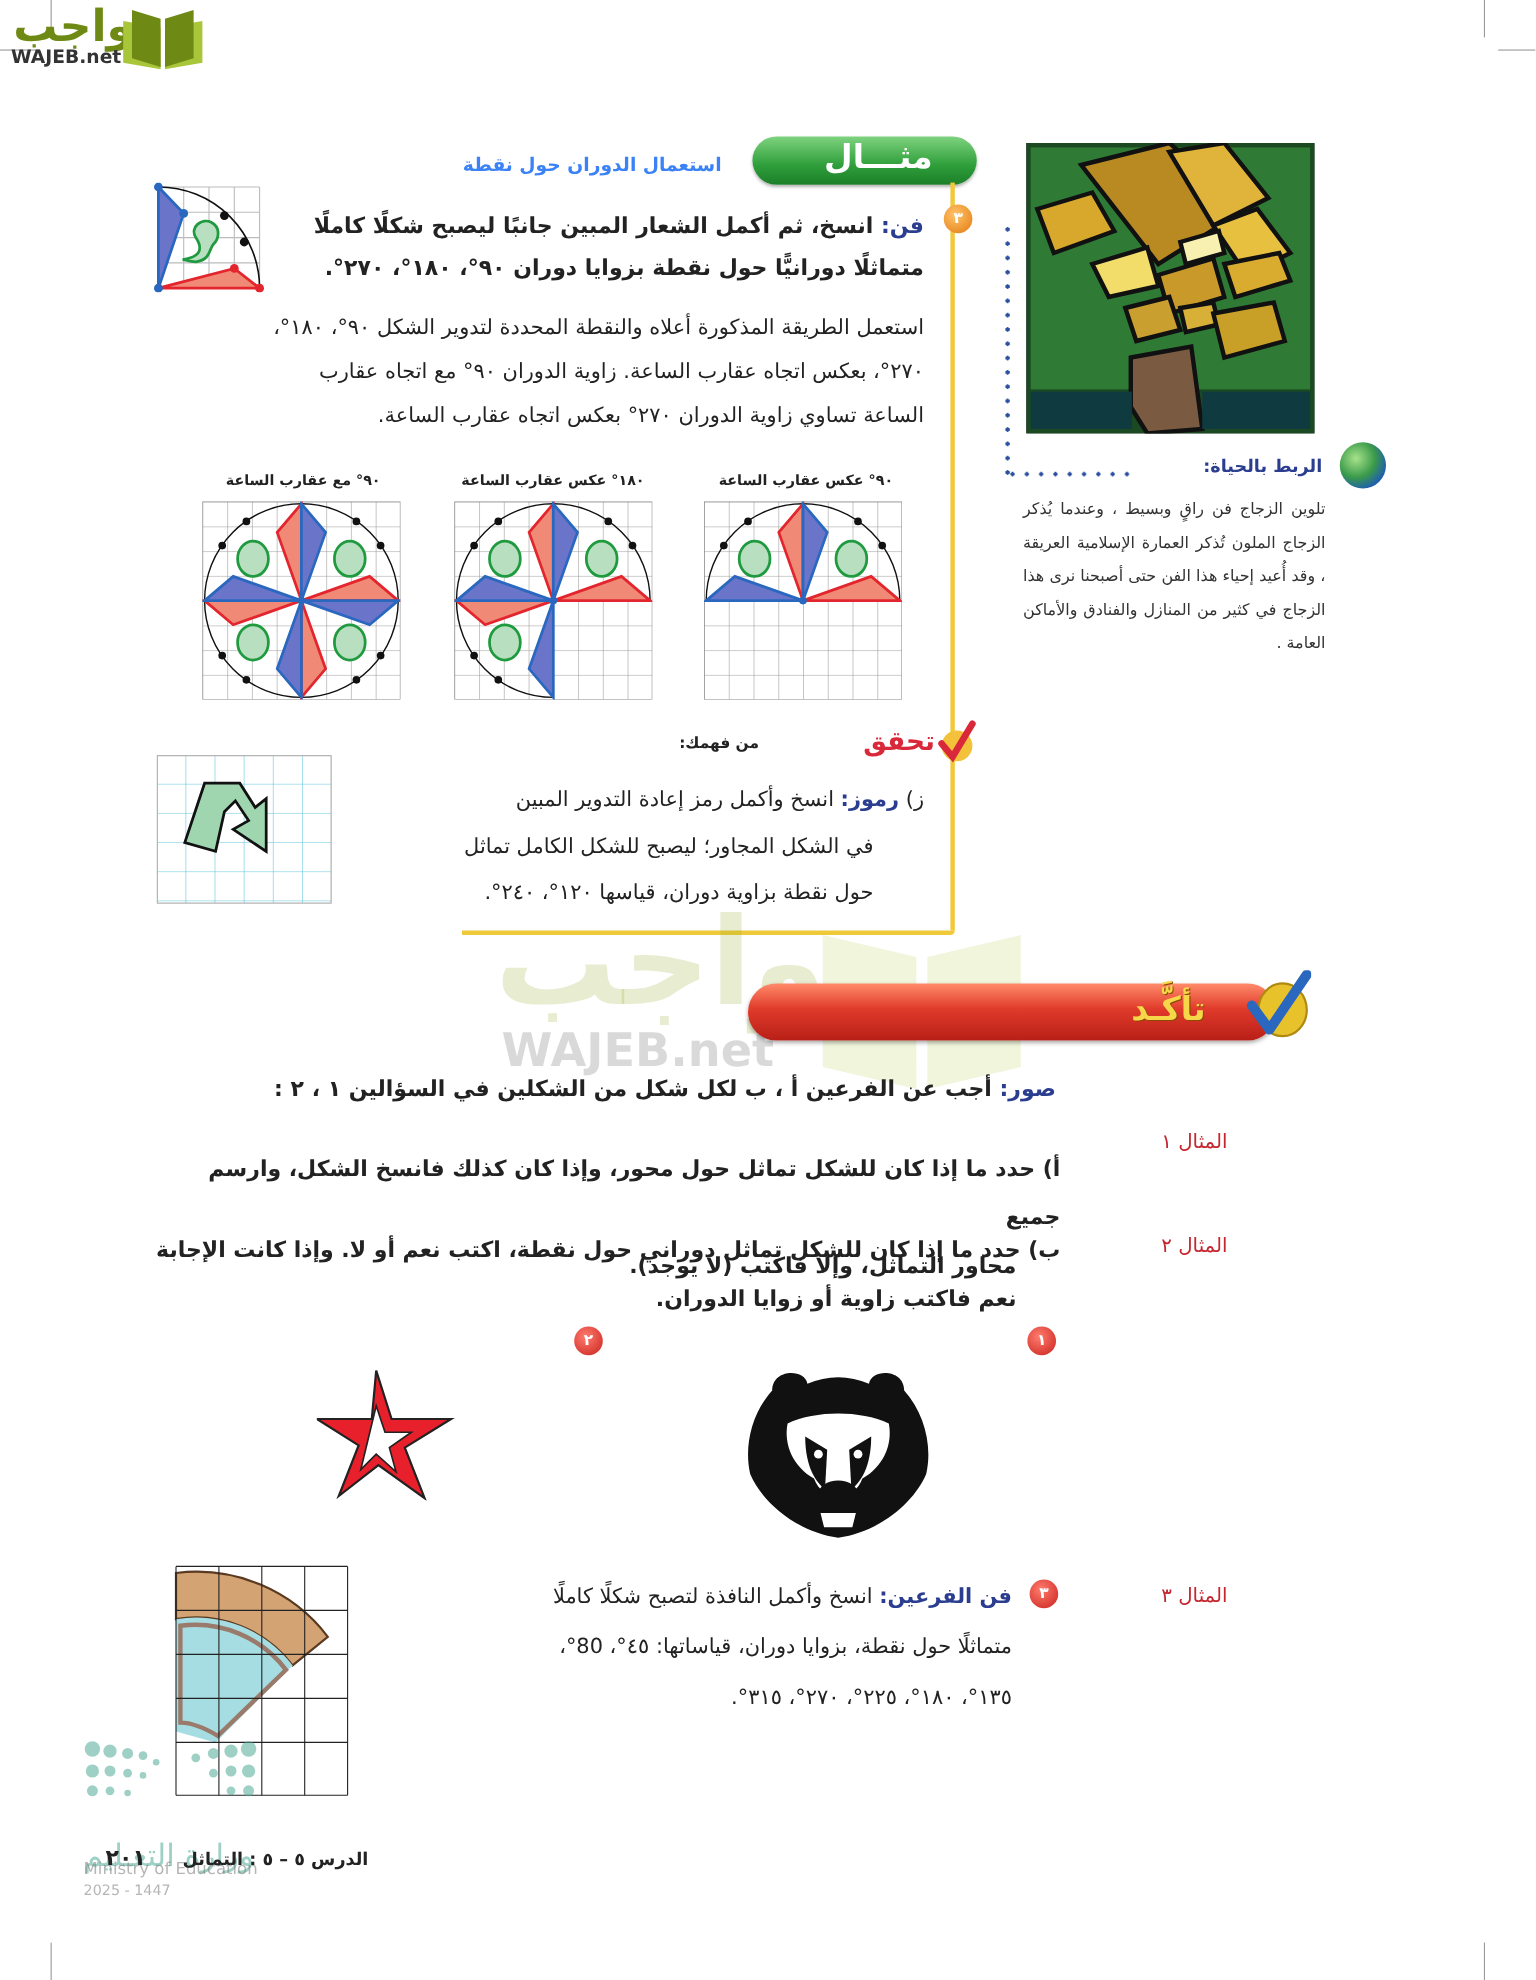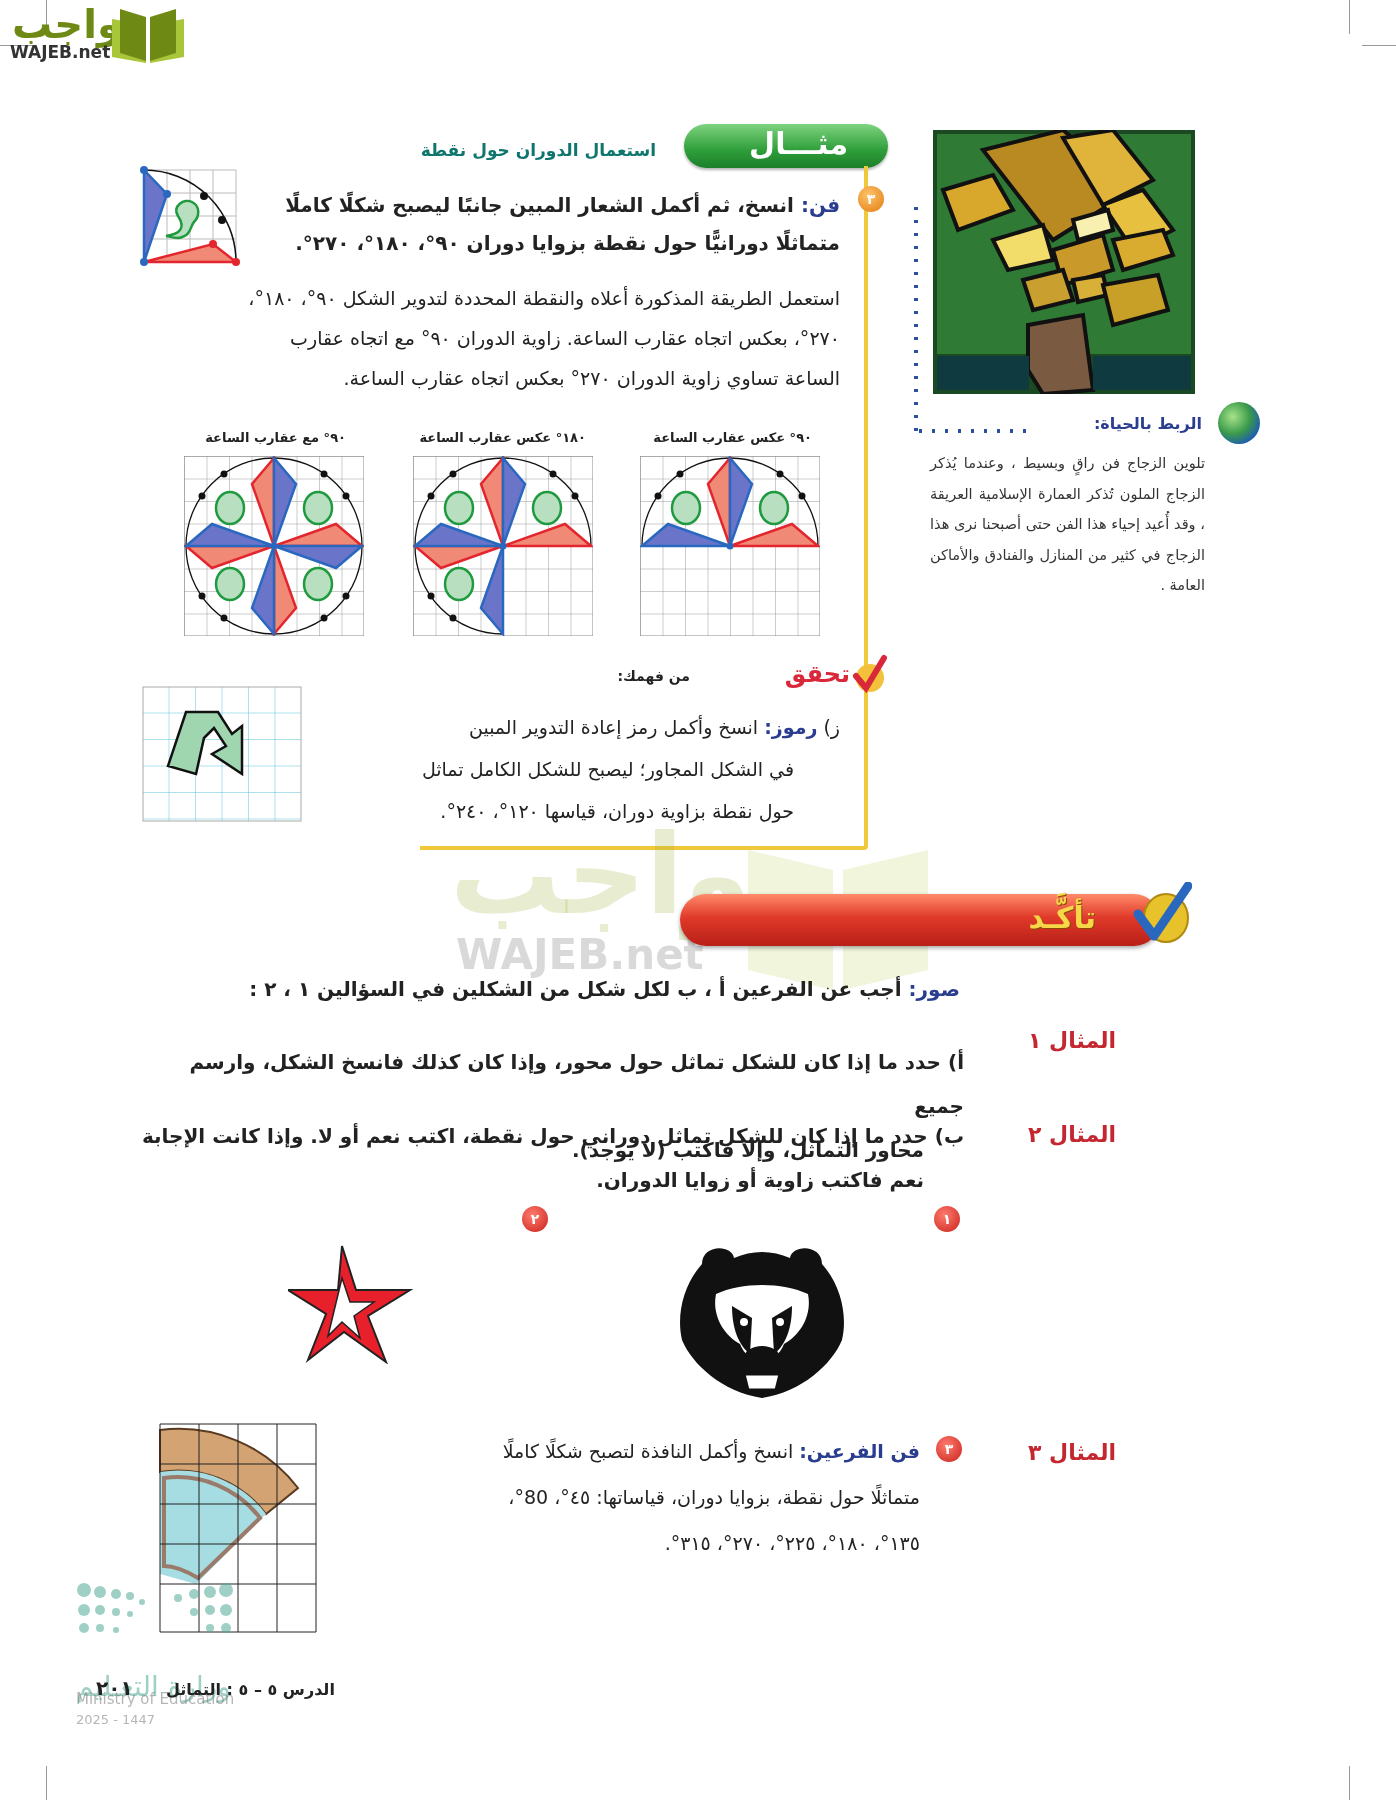--- a/index.html
+++ b/index.html
@@ -10,21 +10,21 @@
   .crop-h { position:absolute; height:1px; background:#999; }
 
   
   .logo-ar { left:12px; top:4px; font-size:40px; font-weight:bold; color:#6f8a14; line-height:1; }
   .logo-en { left:10px; top:42px; font-size:17px; font-weight:bold; color:#333; }
   .logo-book { left:108px; top:5px; width:80px; height:60px; }
 
   
   .example-pill { left:684px; top:124px; width:204px; height:44px; border-radius:24px; background:linear-gradient(#7fd37f,#2e9e3a 60%,#1c7f29); box-shadow:0 2px 3px rgba(0,0,0,.3); }
   .example-pill span { position:absolute; right:40px; top:2px; font-size:30px; font-weight:bold; color:#fff; letter-spacing:6px; }
-  .example-subtitle { right:740px; top:140px; font-size:17px; font-weight:bold; color:#0f766e; }
+  .example-subtitle { right:740px; top:140px; font-size:17px; font-weight:bold; color:#3b82f6; }
   .yellow-line { left:864px; top:166px; width:4px; height:680px; background:#f0c93a; }
   .yellow-bottom { left:420px; top:846px; width:448px; height:4px; background:#f0c93a; border-radius:0 0 8px 0; }
   .num-badge-orange { width:26px; height:26px; border-radius:50%; background:radial-gradient(circle at 40% 35%,#ffc46a,#e27a10); color:#fff; font-size:14px; font-weight:bold; text-align:center; line-height:26px; }
   .dots-v { left:914px; top:202px; width:4px; height:230px; background-image:radial-gradient(circle,#2a4fa0 1.8px,transparent 2px); background-size:4px 13px; }
   .dots-h { left:914px; top:428px; width:120px; height:6px; background-image:radial-gradient(circle,#2a4fa0 1.8px,transparent 2px); background-size:13px 6px; }
 
   .q-text { font-size:20px; line-height:38px; font-weight:bold; color:#222; }
   .q-text .kw { color:#2a3d8f; }
   .body-text { font-size:19px; line-height:40px; color:#222; }
 
@@ -43,21 +43,21 @@
   
   .wm-ar { left:450px; top:820px; font-size:110px; font-weight:bold; color:rgba(150,170,40,0.22); line-height:1; }
   .wm-en { left:456px; top:930px; font-size:42px; font-weight:bold; color:rgba(120,120,120,0.28); }
   .wm-book { left:738px; top:820px; width:200px; height:170px; }
 
   
   .confirm-bar { left:680px; top:894px; width:480px; height:52px; border-radius:26px; background:linear-gradient(#ff8b6a,#e03a2a 45%,#b81f17); box-shadow:0 2px 4px rgba(0,0,0,.35); }
   .confirm-bar span { position:absolute; right:64px; top:6px; font-size:30px; font-weight:bold; color:#f7d74a; letter-spacing:4px; text-shadow:1px 1px 0 #8a4b00; }
   .confirm-check { left:1132px; top:882px; width:60px; height:62px; }
 
-  .ex-label { font-size:22px; font-weight:bold; color:#c4272f; }
+  .ex-label { font-size:18px; font-weight:normal; color:#c4272f; }
   .num-badge-red { width:26px; height:26px; border-radius:50%; background:radial-gradient(circle at 40% 35%,#ff7b6e,#c9221c); color:#fff; font-size:14px; font-weight:bold; text-align:center; line-height:26px; }
 
   .footer-lesson { left:166px; top:1680px; font-size:16px; font-weight:bold; color:#222; }
   .footer-page { left:96px; top:1676px; font-size:20px; font-weight:bold; color:#222; }
   .moe-ar { left:76px; top:1650px; font-size:28px; color:rgba(80,170,150,0.55);margin-top:20px; }
   .moe-en { left:76px; top:1690px; font-size:15px; color:rgba(120,120,120,0.55); }
   .moe-yr { left:76px; top:1712px; font-size:13px; color:rgba(120,120,120,0.55); }
 </style>
 </head>
 <body>

